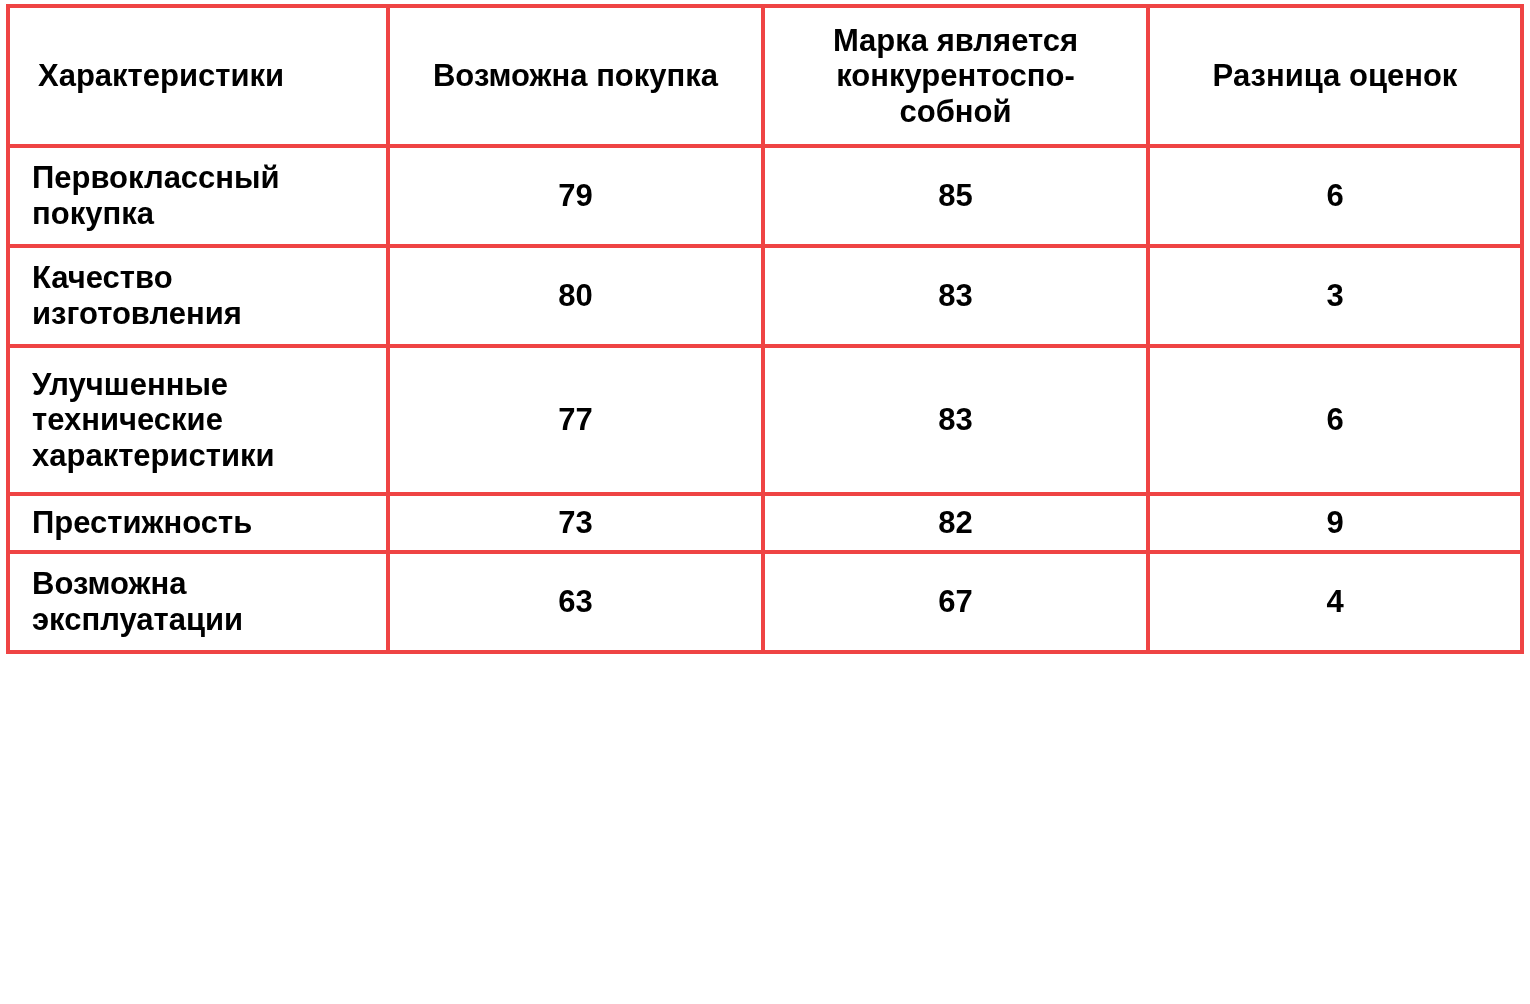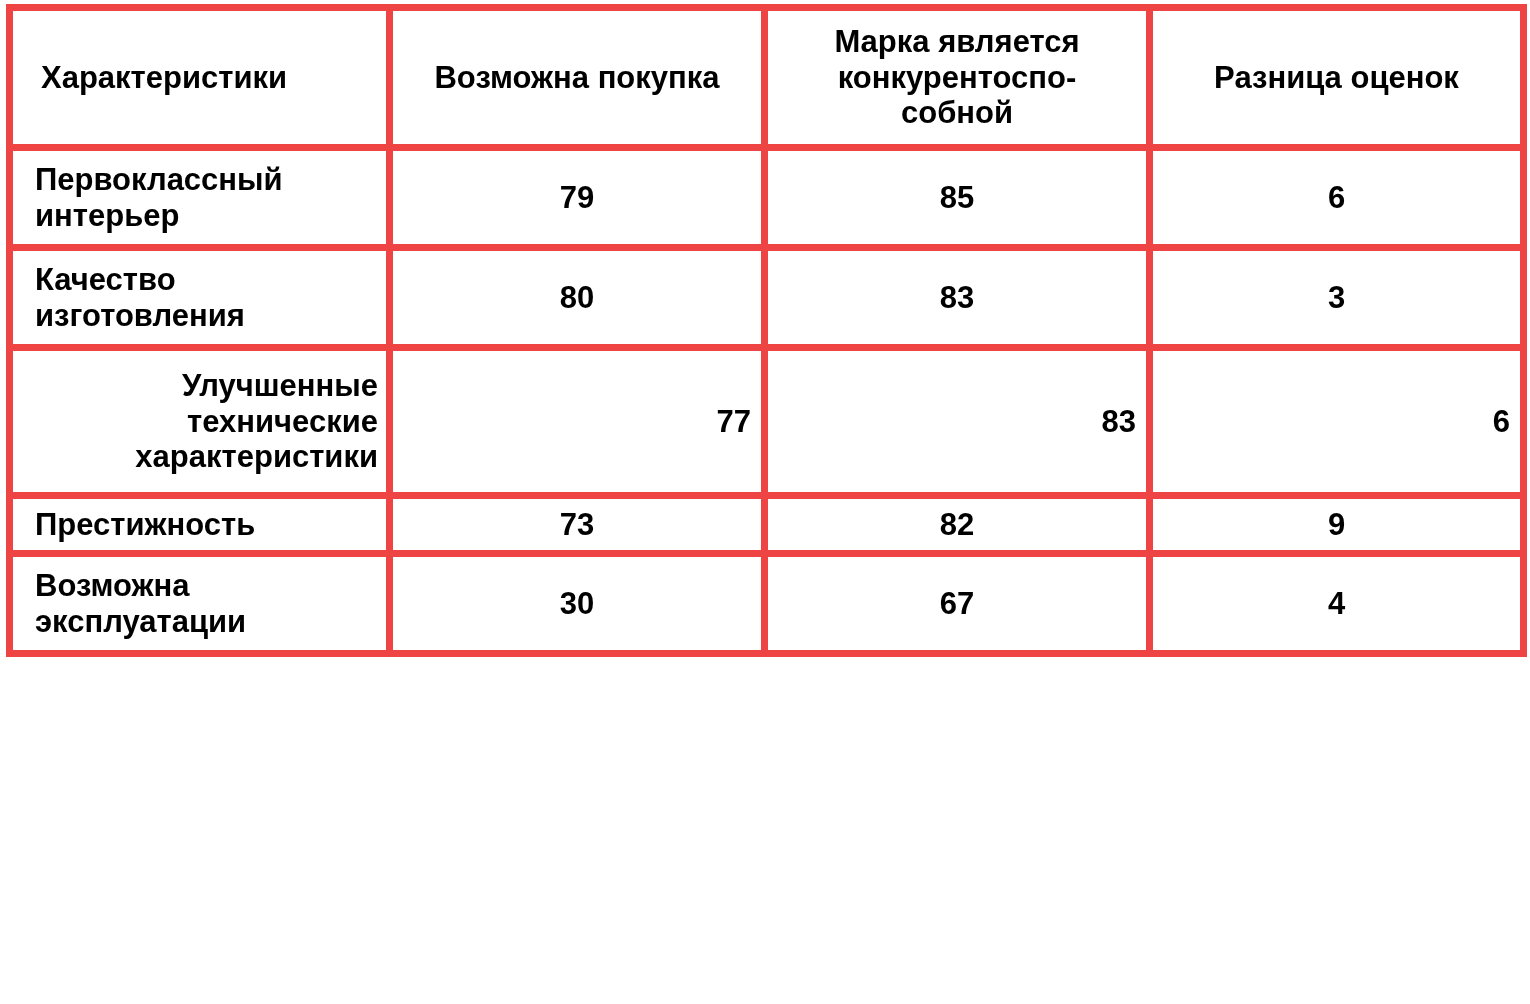--- a/index.html
+++ b/index.html
@@ -31,21 +31,21 @@
     margin: 0 auto;
   }
 
   table.grid col.c0 { width: 380px; }
   table.grid col.c1 { width: 375px; }
   table.grid col.c2 { width: 385px; }
   table.grid col.c3 { width: 374px; }
 
   table.grid th,
   table.grid td {
-    border: 7px solid #ef4444;
+    border: 4px solid #ef4444;
     font-size: 31px;
     line-height: 1.15;
     font-weight: 700;
     vertical-align: middle;
     padding: 6px 10px;
     box-sizing: border-box;
   }
 
   
   thead th {
@@ -63,21 +63,21 @@
     padding-left: 22px;
     padding-right: 8px;
   }
   tbody td.num {
     text-align: center;
     margin-left: 11px;
   }
 
   
   tbody tr.h2 td { height: 100px; }
-  tbody tr.h3 td { height: 148px; text-align: right; }
+  tbody tr.h3 td { height: 148px; }
   tbody tr.h1 td { height: 58px; }
 
   .nowrap-break { white-space: pre-line; }
 </style>
 </head>
 <body>
 
 <div class="sheet">
   <table class="grid">
     <colgroup>
@@ -91,21 +91,21 @@
         <th class="first nowrap-break">Характеристики</th>
         <th class="nowrap-break">Возможна покупка</th>
         <th class="nowrap-break">Марка является конкурентоспо-
 собной</th>
         <th class="nowrap-break">Разница оценок</th>
       </tr>
     </thead>
     <tbody>
       <tr class="h2">
         <td class="label nowrap-break">Первоклассный
-интерьер</td>
+покупка</td>
         <td class="num">79</td>
         <td class="num">85</td>
         <td class="num">6</td>
       </tr>
       <tr class="h2">
         <td class="label nowrap-break">Качество
 изготовления</td>
         <td class="num">80</td>
         <td class="num">83</td>
         <td class="num">3</td>
@@ -120,19 +120,19 @@
       </tr>
       <tr class="h1">
         <td class="label nowrap-break">Престижность</td>
         <td class="num">73</td>
         <td class="num">82</td>
         <td class="num">9</td>
       </tr>
       <tr class="h2">
         <td class="label nowrap-break">Возможна
 эксплуатации</td>
-        <td class="num">30</td>
+        <td class="num">63</td>
         <td class="num">67</td>
         <td class="num">4</td>
       </tr>
     </tbody>
   </table>
 </div>
 
 </body></html>

